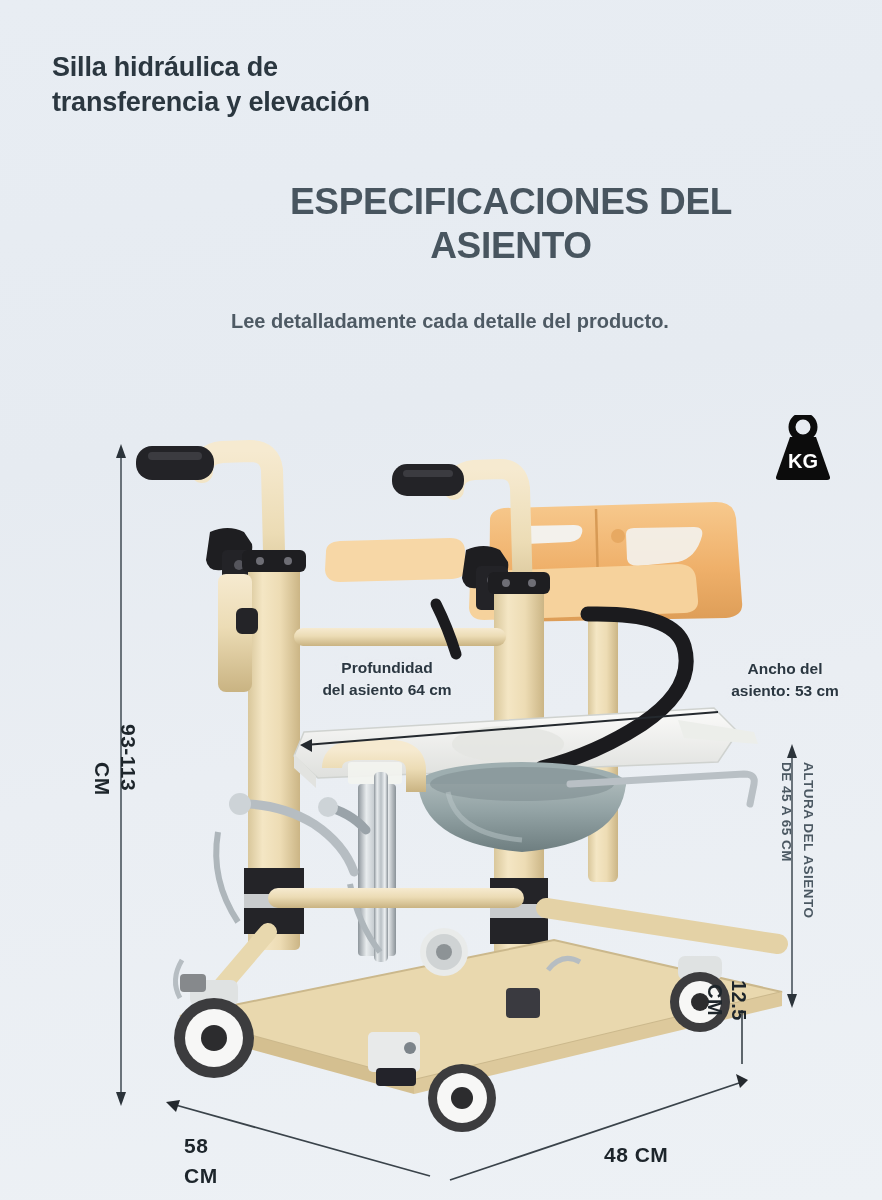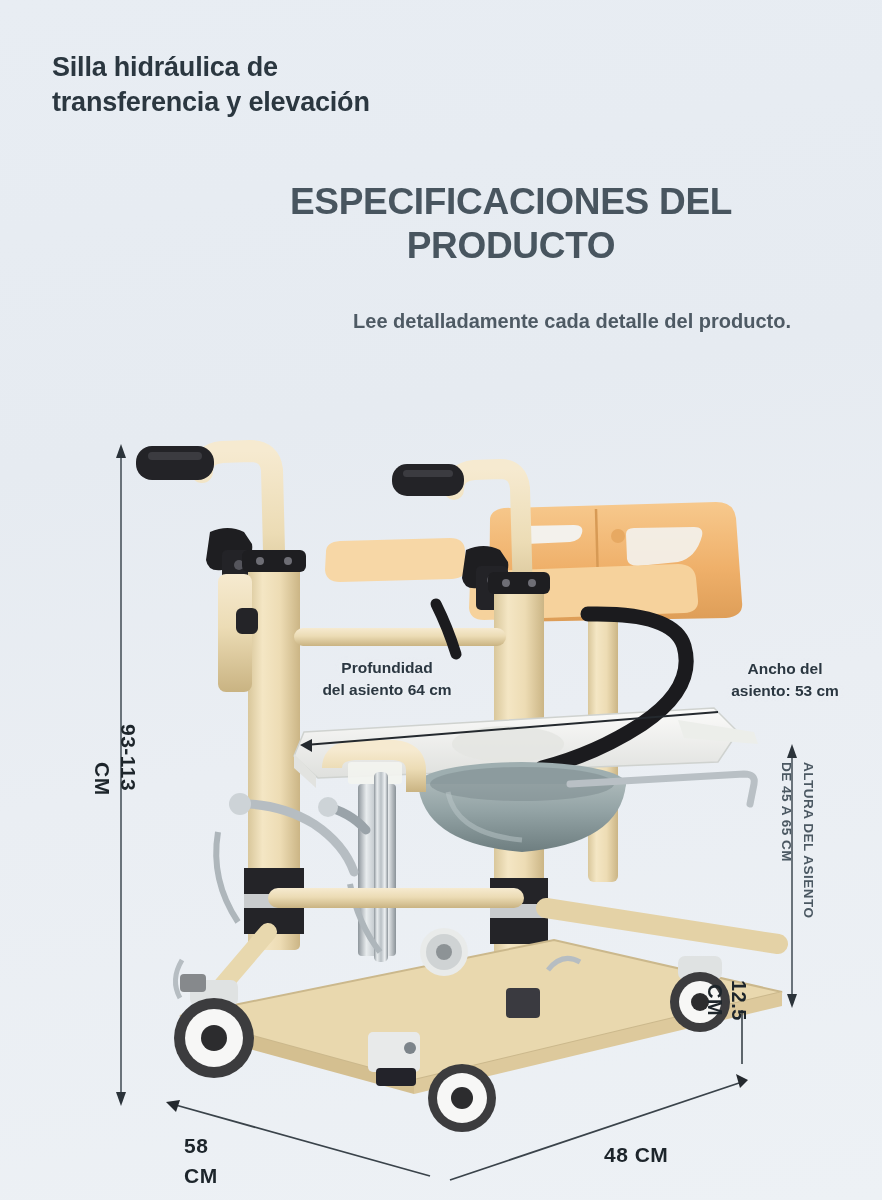--- a/index.html
+++ b/index.html
@@ -26,21 +26,21 @@
     font-size:27px;line-height:1.30;font-weight:bold;
     color:#2b3740;letter-spacing:-0.2px;
   }
   .spec-heading{
     position:absolute;left:231px;top:180px;width:560px;
     text-align:center;font-size:37px;line-height:1.18;
     font-weight:bold;color:#48555f;letter-spacing:-0.3px;
   }
   .spec-sub{
     position:absolute;left:231px;top:307px;width:560px;
-    text-align:right;font-size:20px;line-height:1.45;
+    text-align:left;font-size:20px;line-height:1.45;
     font-weight:bold;color:#4e5a64;
   }
 
   .capacity{
     position:absolute;left:508px;top:443px;
     font-size:21px;font-weight:normal;color:#242c33;
     letter-spacing:0.1px;white-space:nowrap;
   }
   .kg-badge{
     position:absolute;left:766px;top:415px;width:74px;height:68px;
@@ -105,23 +105,30 @@
   
   .guide{position:absolute;pointer-events:none;}
 </style>
 </head>
 <body>
 
 <div id="page">
 
   <div class="product-title">Silla hidráulica de transferencia y elevación</div>
 
-  <div class="spec-heading">ESPECIFICACIONES DEL PRODUCTO</div>
+  <div class="spec-heading">ESPECIFICACIONES DEL ASIENTO</div>
   <div class="spec-sub">Lee detalladamente cada detalle del producto.</div>
 
+  <div class="kg-badge">
+    <svg viewBox="0 0 74 68" width="74" height="68" aria-hidden="true">
+      <circle cx="37" cy="12" r="11" fill="none" stroke="#0c0c0c" stroke-width="7"></circle>
+      <path d="M24 22 L50 22 L64 62 Q64.5 65 61 65 L13 65 Q9.5 65 10 62 Z" fill="#0c0c0c"></path>
+      <text x="37" y="53" text-anchor="middle" font-family="Liberation Sans, sans-serif" font-size="20" font-weight="bold" fill="#ffffff">KG</text>
+    </svg>
+  </div>
 
   <div id="photo">
     <svg viewBox="0 0 700 700" preserveAspectRatio="none" aria-hidden="true">
       <defs>
         <linearGradient id="gFrame" x1="0" y1="0" x2="1" y2="0">
           <stop offset="0%" stop-color="#d9c79b"></stop>
           <stop offset="28%" stop-color="#f4e6c4"></stop>
           <stop offset="62%" stop-color="#eddcb4"></stop>
           <stop offset="100%" stop-color="#cbb585"></stop>
         </linearGradient>

